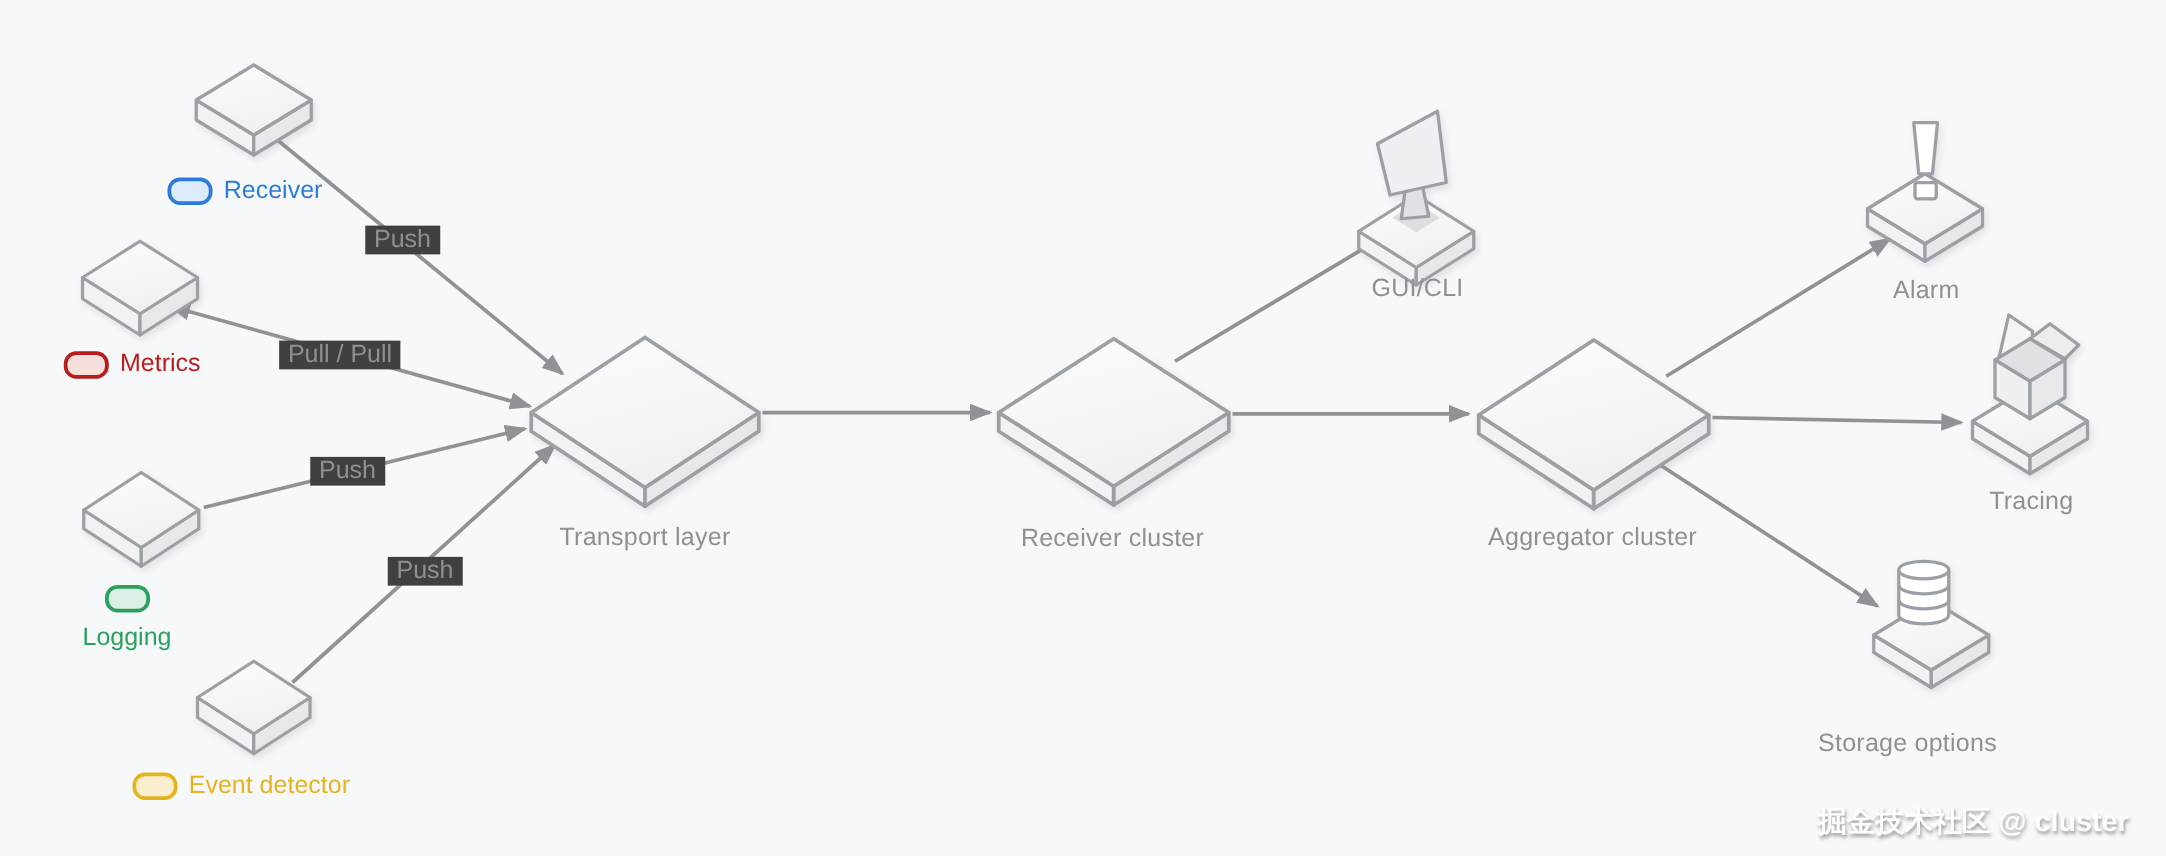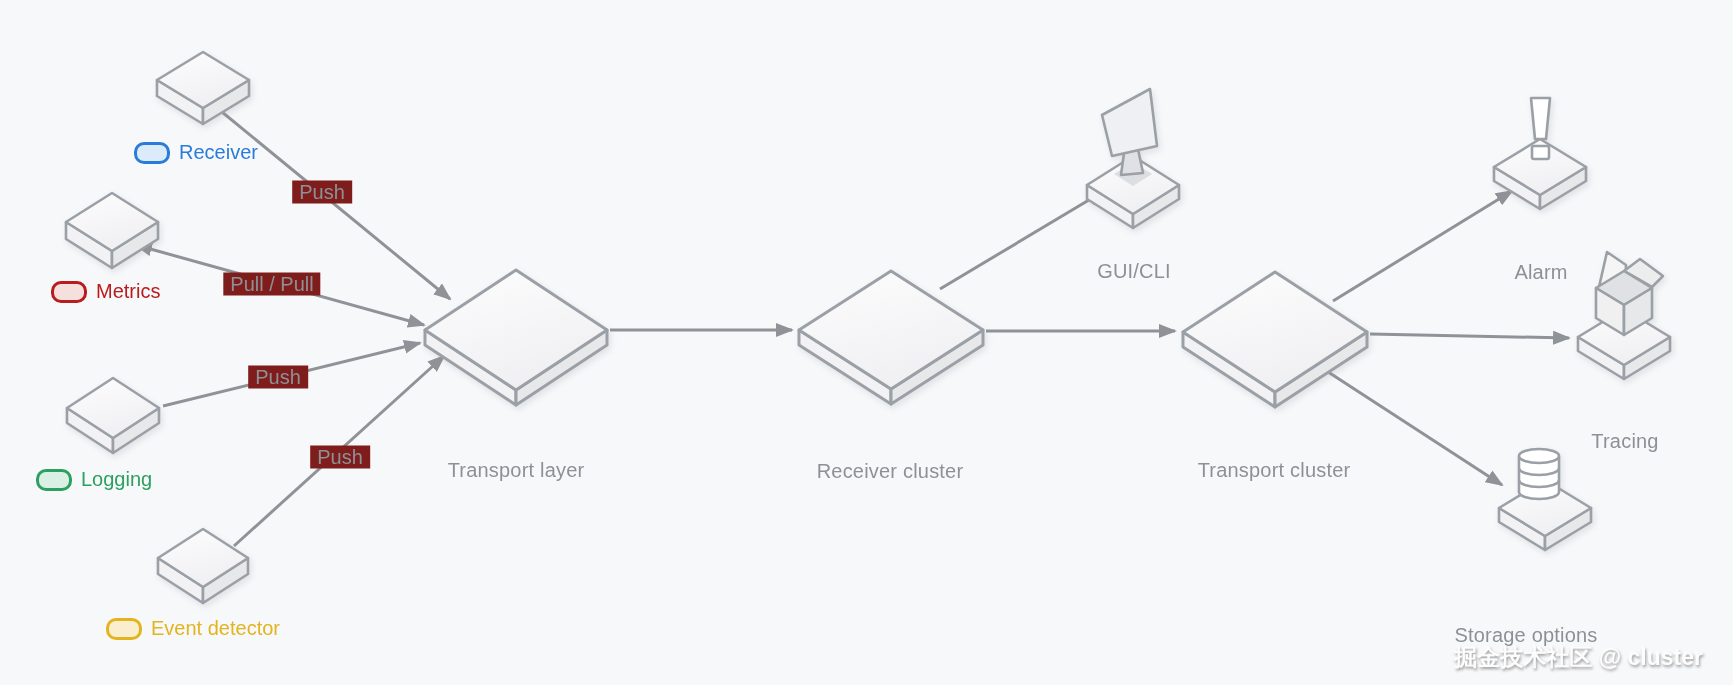--- a/index.html
+++ b/index.html
@@ -12,25 +12,24 @@
     width:1733px;height:685px;
     background:#f7f8fa;
     overflow:hidden;
   }
   svg.layer{position:absolute;left:0;top:0;}
   .shape{filter:drop-shadow(2px 3px 3px rgba(140,145,155,.22));}
   .lbl{position:absolute;white-space:nowrap;}
   .node-label{
     color:#8d9196;font-size:20px;letter-spacing:.2px;
     transform:translateX(-50%);
-    margin-top:40px;
   }
   .edge-label{
     color:#8d9196;font-size:20px;
-    background:#7f1d1d;padding:0 7px;
+    background:#404040;padding:0 7px;
     transform:translate(-50%,-50%);
   }
   .src-label{
     display:flex;align-items:center;gap:9px;
     font-size:20px;font-weight:500;
   }
   .pill{
     width:30px;height:16px;border-radius:10px;
     border:3px solid currentColor;box-sizing:content-box;
     flex:0 0 auto;
@@ -166,37 +165,37 @@
 </svg>
 
 <div class="lbl src-label src-tracing" style="left:134px;top:141px;">
   <span class="pill"></span>
   <span>Receiver</span>
 </div>
 <div class="lbl src-label src-metrics" style="left:51px;top:280px;">
   <span class="pill"></span>
   <span>Metrics</span>
 </div>
-<div class="lbl src-label src-logging" style="left:36px;top:468px;">
+<div class="lbl src-label src-logging" style="left:66px;top:468px;flex-direction:column;">
   <span class="pill"></span>
   <span>Logging</span>
 </div>
 <div class="lbl src-label src-event" style="left:106px;top:617px;">
   <span class="pill"></span>
   <span>Event detector</span>
 </div>
 
 <div class="lbl edge-label" style="left:322px;top:192px;">Push</div>
 <div class="lbl edge-label" style="left:272px;top:284px;">Pull / Pull</div>
 <div class="lbl edge-label" style="left:278px;top:377px;">Push</div>
 <div class="lbl edge-label" style="left:340px;top:457px;">Push</div>
 
 <div class="lbl node-label" style="left:516px;top:419px;">Transport layer</div>
 <div class="lbl node-label" style="left:890px;top:420px;">Receiver cluster</div>
-<div class="lbl node-label" style="left:1274px;top:419px;">Transport cluster</div>
+<div class="lbl node-label" style="left:1274px;top:419px;">Aggregator cluster</div>
 <div class="lbl node-label" style="left:1134px;top:220px;">GUI/CLI</div>
 <div class="lbl node-label" style="left:1541px;top:221px;">Alarm</div>
 <div class="lbl node-label" style="left:1625px;top:390px;">Tracing</div>
 <div class="lbl node-label" style="left:1526px;top:584px;">Storage options</div>
 
 <div class="watermark">掘金技术社区 @ cluster</div>
 
 </div>
 
 </body></html>

